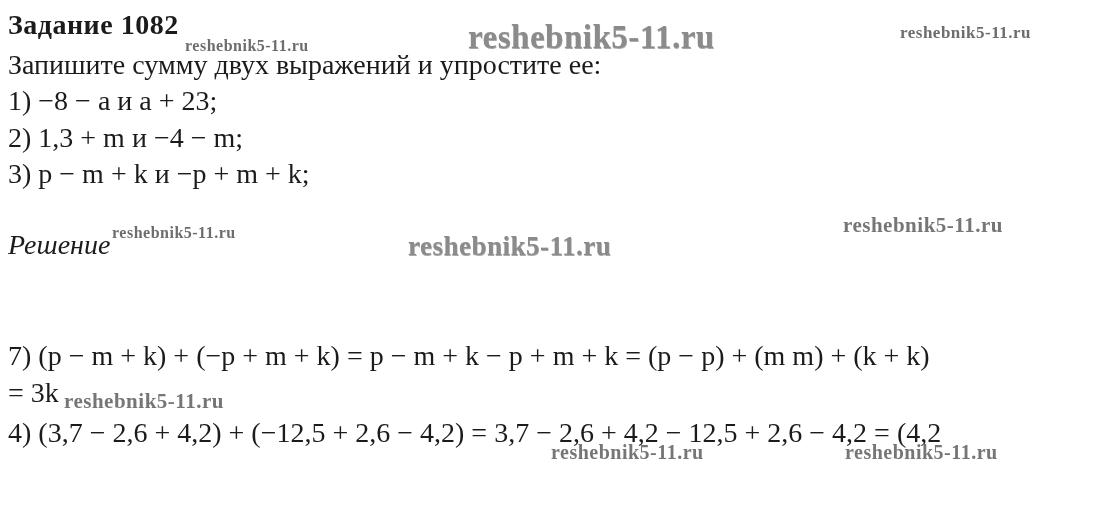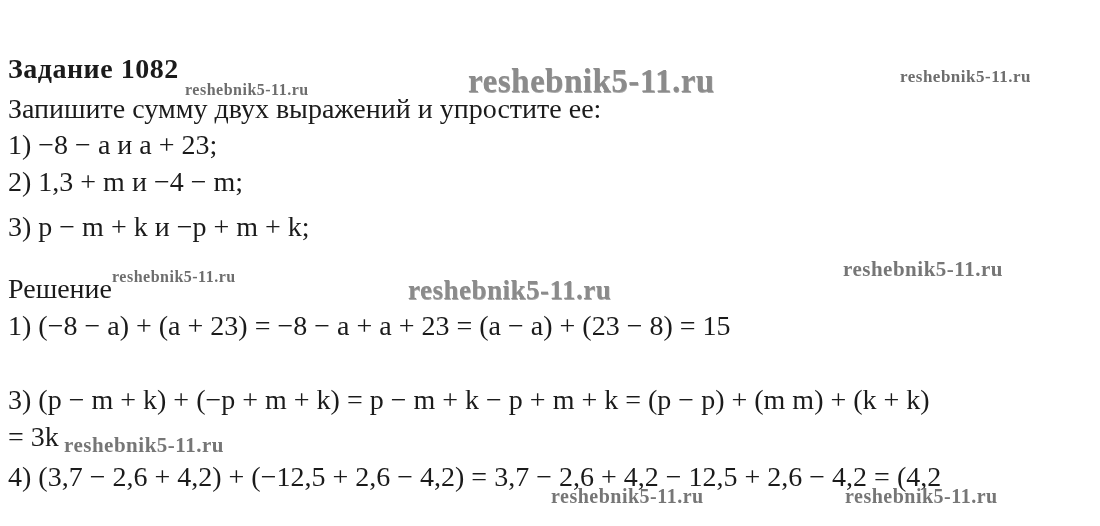--- a/index.html
+++ b/index.html
@@ -8,34 +8,34 @@
     background: #ffffff;
     overflow: hidden;
   }
   .page {
     position: relative;
     width: 1100px;
     height: 469px;
     background: #ffffff;
     font-family: "Liberation Serif", serif;
     color: #1b1b1b;
-    margin-top: 44px;
   }
   .line {
     position: absolute;
     left: 8px;
     font-size: 28px;
     line-height: 34px;
     white-space: nowrap;
   }
   .title-line {
     font-weight: bold;
     letter-spacing: 0.5px;
   }
   .heading-line {
+    font-style: italic;
   }
   .wm {
     position: absolute;
     font-family: "Liberation Serif", serif;
     font-weight: bold;
     white-space: nowrap;
     letter-spacing: 0.5px;
     user-select: none;
   }
   .wm-xl {
@@ -75,26 +75,25 @@
 <body>
 
 <div class="page">
 
   <div class="line title-line" style="top:8px">Задание 1082</div>
 
   <div class="line" style="top:48px">Запишите сумму двух выражений и упростите ее:</div>
 
   <div class="line" style="top:84px">1) −8 − a и a + 23;</div>
   <div class="line" style="top:121px">2) 1,3 + m и −4 − m;</div>
-  <div class="line" style="top:166px">3) p − m + k и −p + m + k;</div>
+  <div class="line" style="top:157px">3) p − m + k и −p + m + k;</div>
 
   <div class="line heading-line" style="top:228px">Решение</div>
 
-  <div class="line" style="top:265px">1) (−8 − a) + (a + 23) = −8 − a + a + 23 = (a − a) + (23 − 8) = 15</div>
-  <div class="line" style="top:339px">3) (p − m + k) + (−p + m + k) = p − m + k − p + m + k = (p − p) + (m m) + (k + k)</div>
+  <div class="line" style="top:339px">7) (p − m + k) + (−p + m + k) = p − m + k − p + m + k = (p − p) + (m m) + (k + k)</div>
   <div class="line" style="top:376px">= 3k</div>
   <div class="line" style="top:416px">4) (3,7 − 2,6 + 4,2) + (−12,5 + 2,6 − 4,2) = 3,7 − 2,6 + 4,2 − 12,5 + 2,6 − 4,2 = (4,2</div>
 
   <div id="wm-top-center" class="wm wm-xl">reshebnik5-11.ru</div>
   <div id="wm-top-right" class="wm wm-sm">reshebnik5-11.ru</div>
   <div id="wm-above-prompt" class="wm wm-sm">reshebnik5-11.ru</div>
   <div id="wm-solution-small" class="wm wm-sm">reshebnik5-11.ru</div>
   <div id="wm-solution-center" class="wm wm-lg">reshebnik5-11.ru</div>
   <div id="wm-solution-right" class="wm wm-md">reshebnik5-11.ru</div>
   <div id="wm-after-2k" class="wm wm-md">reshebnik5-11.ru</div>

